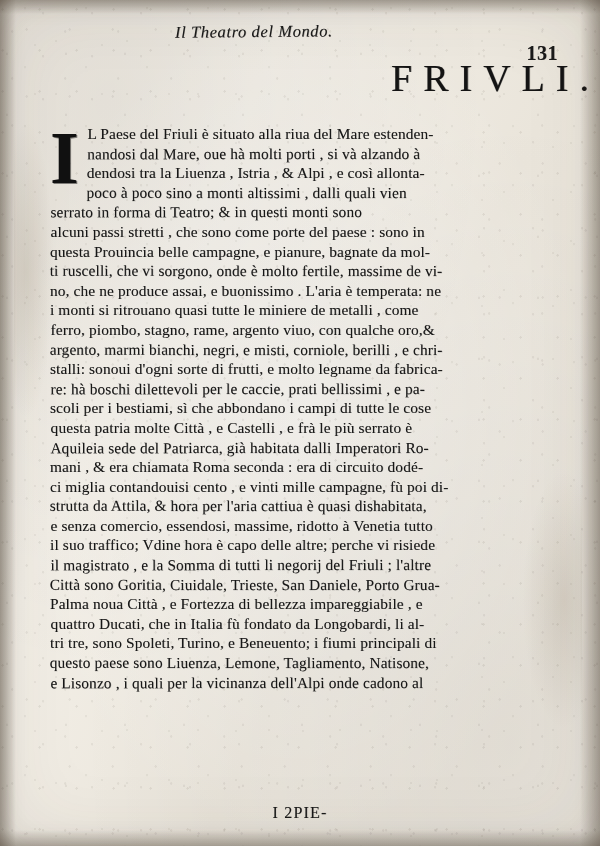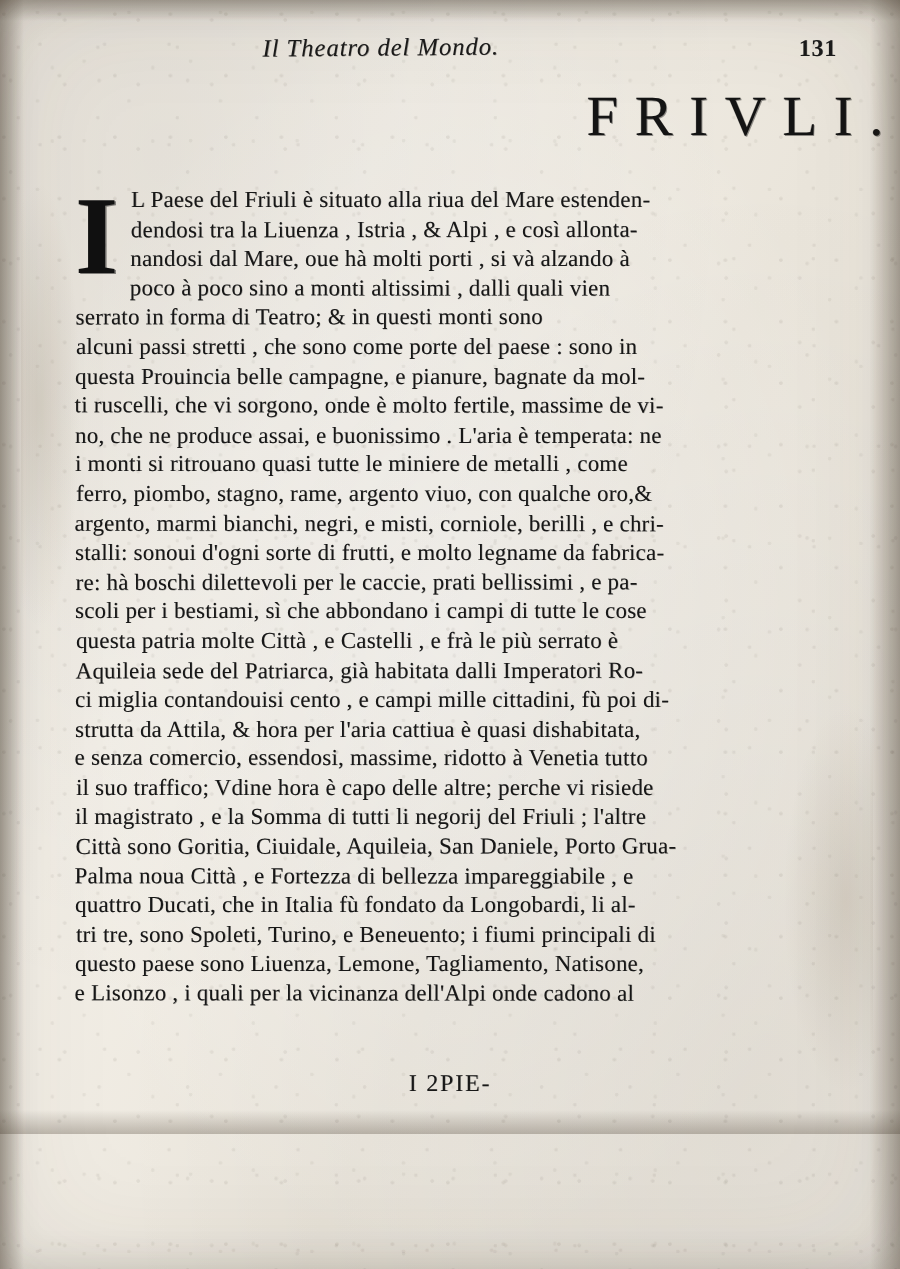--- a/index.html
+++ b/index.html
@@ -52,21 +52,21 @@
     pointer-events: none;
     box-shadow:
       inset 0 0 26px rgba(60,50,38,0.20),
       inset 0 0 80px rgba(60,50,38,0.10);
   }
 
   .sheet {
     position: absolute;
     left: 0; top: 0;
     width: 600px;
-    height: 756px;
+    height: 846px;
   }
 
   
   .runhead {
     position: absolute;
     top: 22px;
     left: 0;
     width: 600px;
     height: 26px;
   }
@@ -79,23 +79,23 @@
     font-size: 16.5px;
     letter-spacing: 0.6px;
     color: #1a1a1a;
     white-space: nowrap;
     transform: rotate(-0.5deg);
     text-shadow: 0.4px 0.3px 0 rgba(0,0,0,0.35);
   }
   .folio {
     position: absolute;
     right: 42px;
-    top: 2px;
-    font-family: "Liberation Serif", serif;
-    font-size: 16px;
+    top: 20px;
+    font-family: "Liberation Serif", serif;
+    font-size: 20px;
     font-weight: bold;
     letter-spacing: 0.5px;
     color: #1a1a1a;
     text-shadow: 0.4px 0.3px 0 rgba(0,0,0,0.3);
   }
 
   
   .heading {
     position: absolute;
     top: 56px;
@@ -207,42 +207,43 @@
     <div class="runhead">
       <div class="runhead-title">Il Theatro del Mondo.</div>
       <div class="folio">131</div>
     </div>
 
     <div class="heading">FRIVLI.</div>
 
     <div class="body-block">
       <span class="dropcap">I</span>
       <span class="line">L Paese del Friuli è situato alla riua del Mare estenden-</span>
+      <span class="line">nandosi dal Mare, oue hà molti porti , si và alzando à</span>
       <span class="line">dendosi tra la Liuenza , Istria , &amp; Alpi , e così allonta-</span>
-      <span class="line">nandosi dal Mare, oue hà molti porti , si và alzando à</span>
       <span class="line">poco à poco sino a monti altissimi , dalli quali vien</span>
       <span class="line">serrato in forma di Teatro; &amp; in questi monti sono</span>
       <span class="line">alcuni passi stretti , che sono come porte del paese : sono in</span>
       <span class="line">questa Prouincia belle campagne, e pianure, bagnate da mol-</span>
       <span class="line">ti ruscelli, che vi sorgono, onde è molto fertile, massime de vi-</span>
       <span class="line">no, che ne produce assai, e buonissimo . L'aria è temperata: ne</span>
       <span class="line">i monti si ritrouano quasi tutte le miniere de metalli , come</span>
       <span class="line">ferro, piombo, stagno, rame, argento viuo, con qualche oro,&amp;</span>
       <span class="line">argento, marmi bianchi, negri, e misti, corniole, berilli , e chri-</span>
       <span class="line">stalli: sonoui d'ogni sorte di frutti, e molto legname da fabrica-</span>
       <span class="line">re: hà boschi dilettevoli per le caccie, prati bellissimi , e pa-</span>
       <span class="line">scoli per i bestiami, sì che abbondano i campi di tutte le cose</span>
       <span class="line">questa patria molte Città , e Castelli , e frà le più serrato è</span>
       <span class="line">Aquileia sede del Patriarca, già habitata dalli Imperatori Ro-</span>
-      <span class="line">ci miglia contandouisi cento , e campi mille cittadini, fù poi di-</span>
+      <span class="line">mani , &amp; era chiamata Roma seconda : era di circuito dodé-</span>
+      <span class="line">ci miglia contandouisi cento , e vinti mille campagne, fù poi di-</span>
       <span class="line">strutta da Attila, &amp; hora per l'aria cattiua è quasi dishabitata,</span>
       <span class="line">e senza comercio, essendosi, massime, ridotto à Venetia tutto</span>
       <span class="line">il suo traffico; Vdine hora è capo delle altre; perche vi risiede</span>
       <span class="line">il magistrato , e la Somma di tutti li negorij del Friuli ; l'altre</span>
-      <span class="line">Città sono Goritia, Ciuidale, Aquileia, San Daniele, Porto Grua-</span>
+      <span class="line">Città sono Goritia, Ciuidale, Trieste, San Daniele, Porto Grua-</span>
       <span class="line">Palma noua Città , e Fortezza di bellezza impareggiabile , e</span>
       <span class="line">quattro Ducati, che in Italia fù fondato da Longobardi, li al-</span>
       <span class="line">tri tre, sono Spoleti, Turino, e Beneuento; i fiumi principali di</span>
       <span class="line">questo paese sono Liuenza, Lemone, Tagliamento, Natisone,</span>
       <span class="line">e Lisonzo , i quali per la vicinanza dell'Alpi onde cadono al</span>
     </div>
 
     <div class="footline">
       <span class="sig">I 2</span><span>PIE-</span>
     </div>

